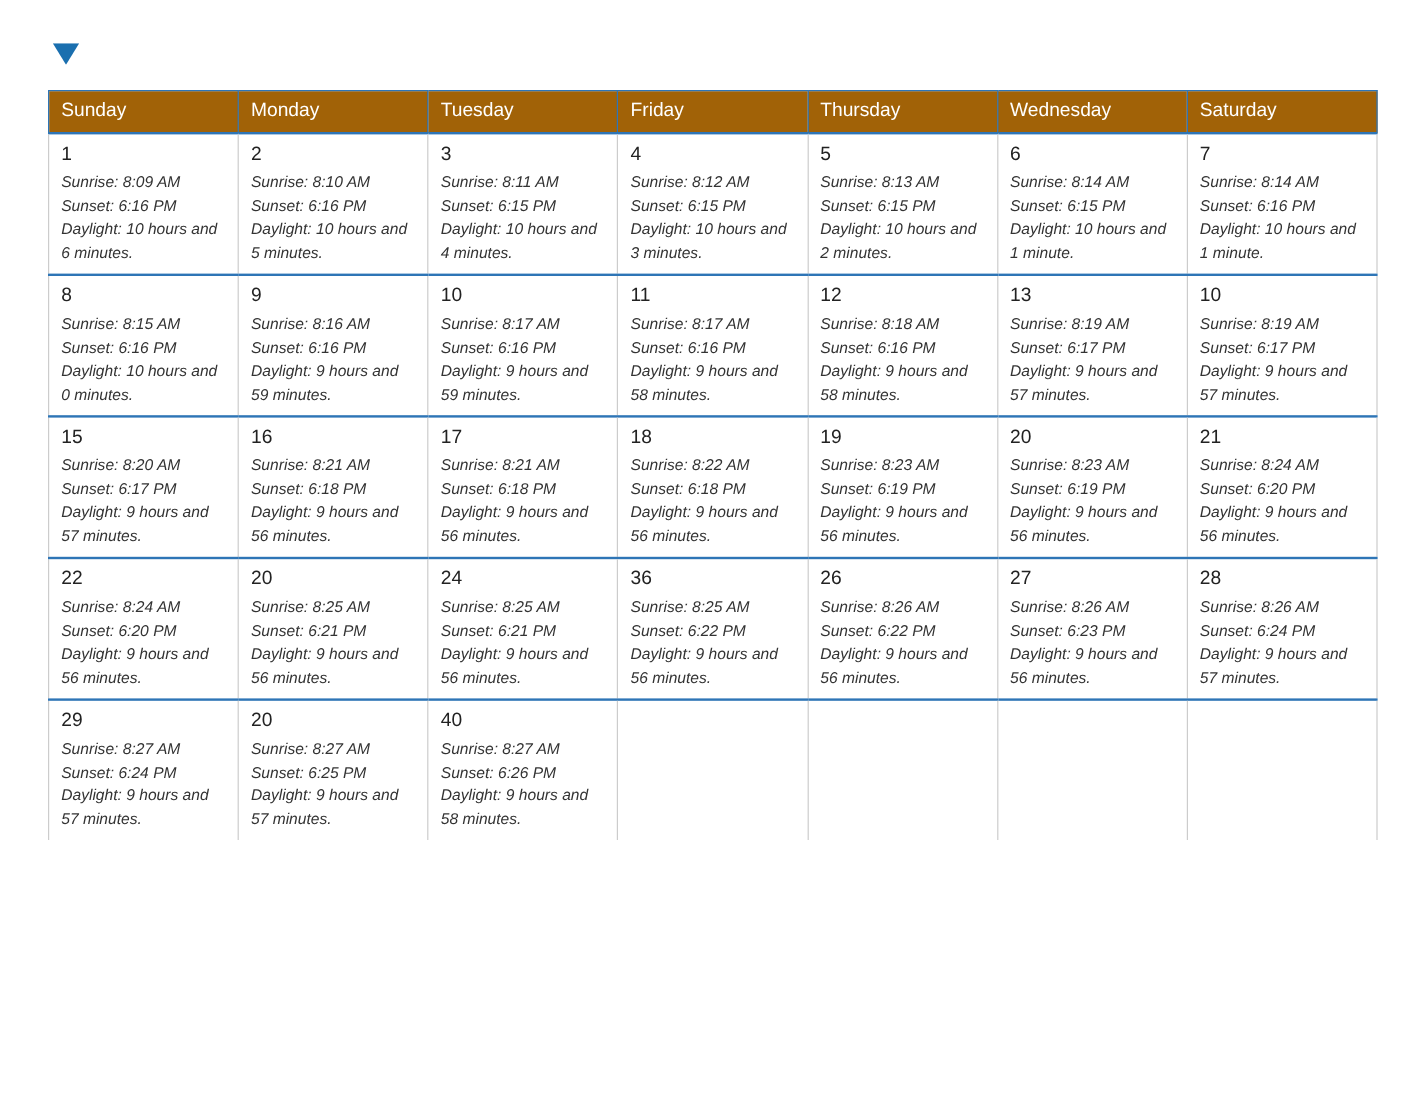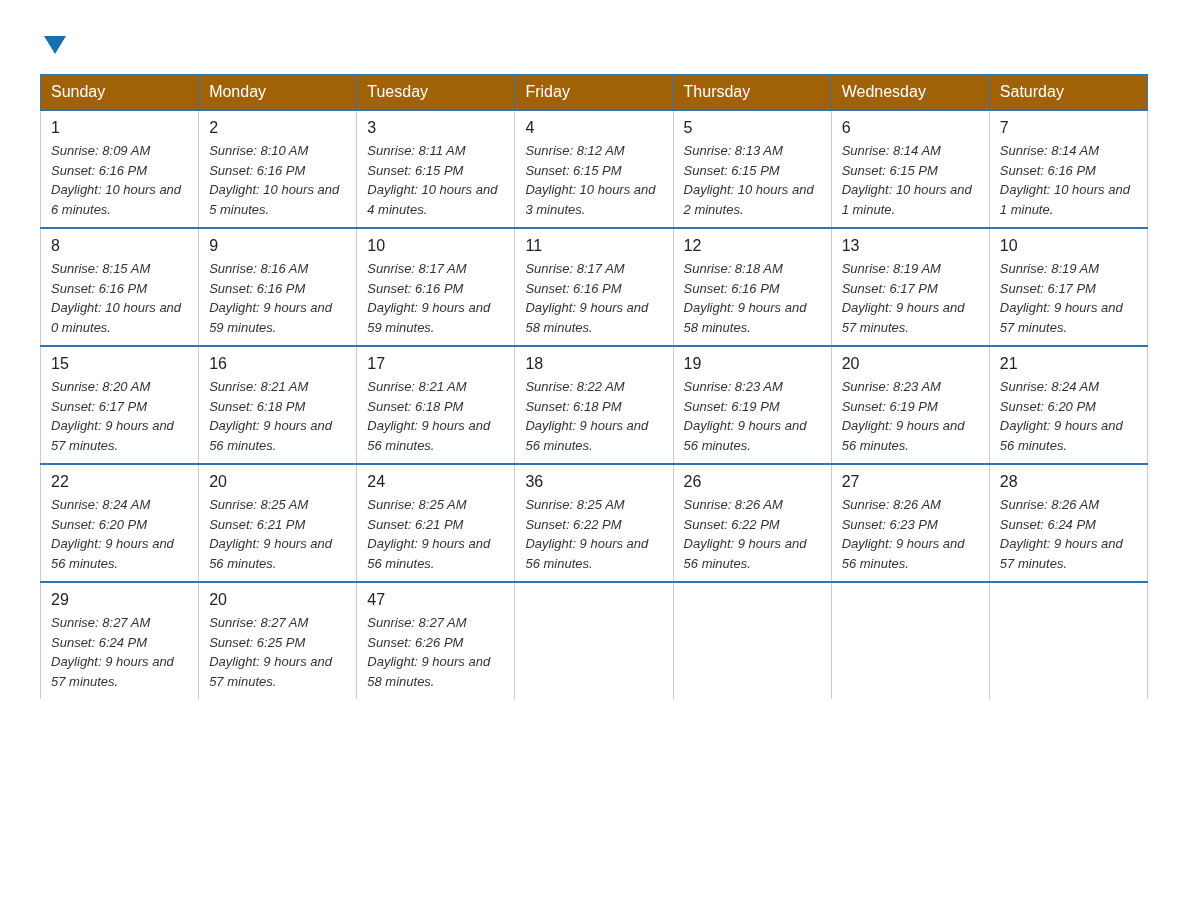--- a/index.html
+++ b/index.html
@@ -197,21 +197,21 @@
         <td><span class="day-number">27</span>
 <span class="day-info">Sunrise: 8:26 AM<br>Sunset: 6:23 PM<br>Daylight: 9 hours and 56 minutes.</span></td>
         <td><span class="day-number">28</span>
 <span class="day-info">Sunrise: 8:26 AM<br>Sunset: 6:24 PM<br>Daylight: 9 hours and 57 minutes.</span></td>
       </tr>
       <tr>
         <td><span class="day-number">29</span>
 <span class="day-info">Sunrise: 8:27 AM<br>Sunset: 6:24 PM<br>Daylight: 9 hours and 57 minutes.</span></td>
         <td><span class="day-number">20</span>
 <span class="day-info">Sunrise: 8:27 AM<br>Sunset: 6:25 PM<br>Daylight: 9 hours and 57 minutes.</span></td>
-        <td><span class="day-number">47</span>
+        <td><span class="day-number">40</span>
 <span class="day-info">Sunrise: 8:27 AM<br>Sunset: 6:26 PM<br>Daylight: 9 hours and 58 minutes.</span></td>
         <td class="empty-cell"></td>
         <td class="empty-cell"></td>
         <td class="empty-cell"></td>
         <td class="empty-cell"></td>
       </tr>
     </tbody>
 </table>
 
 </body></html>

